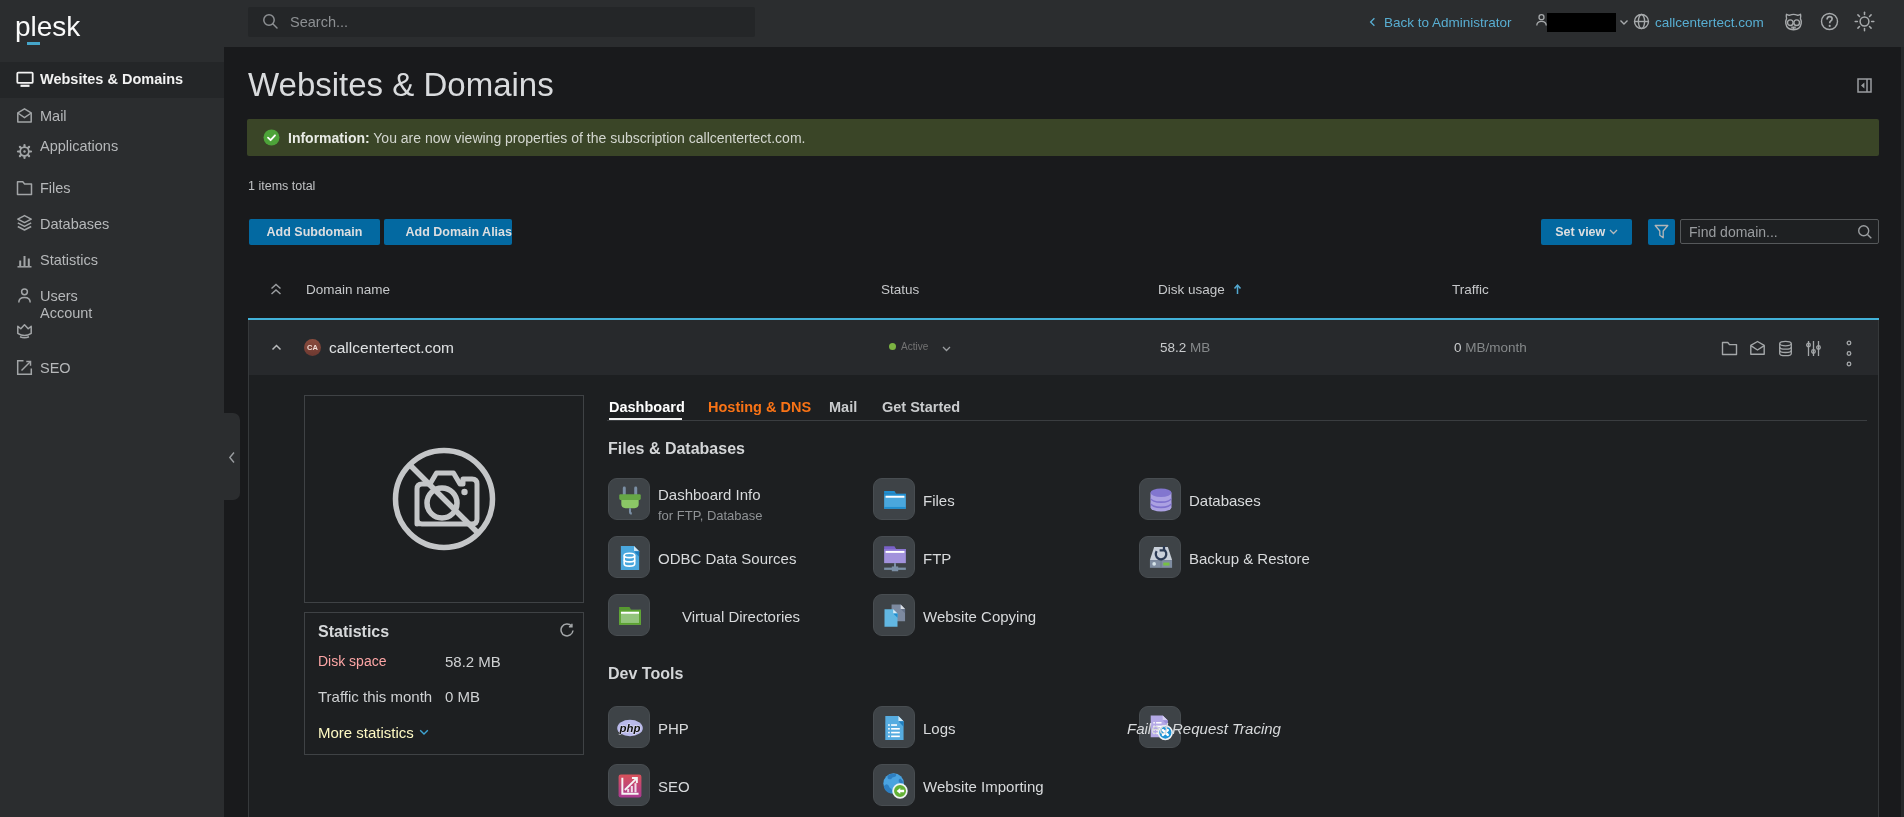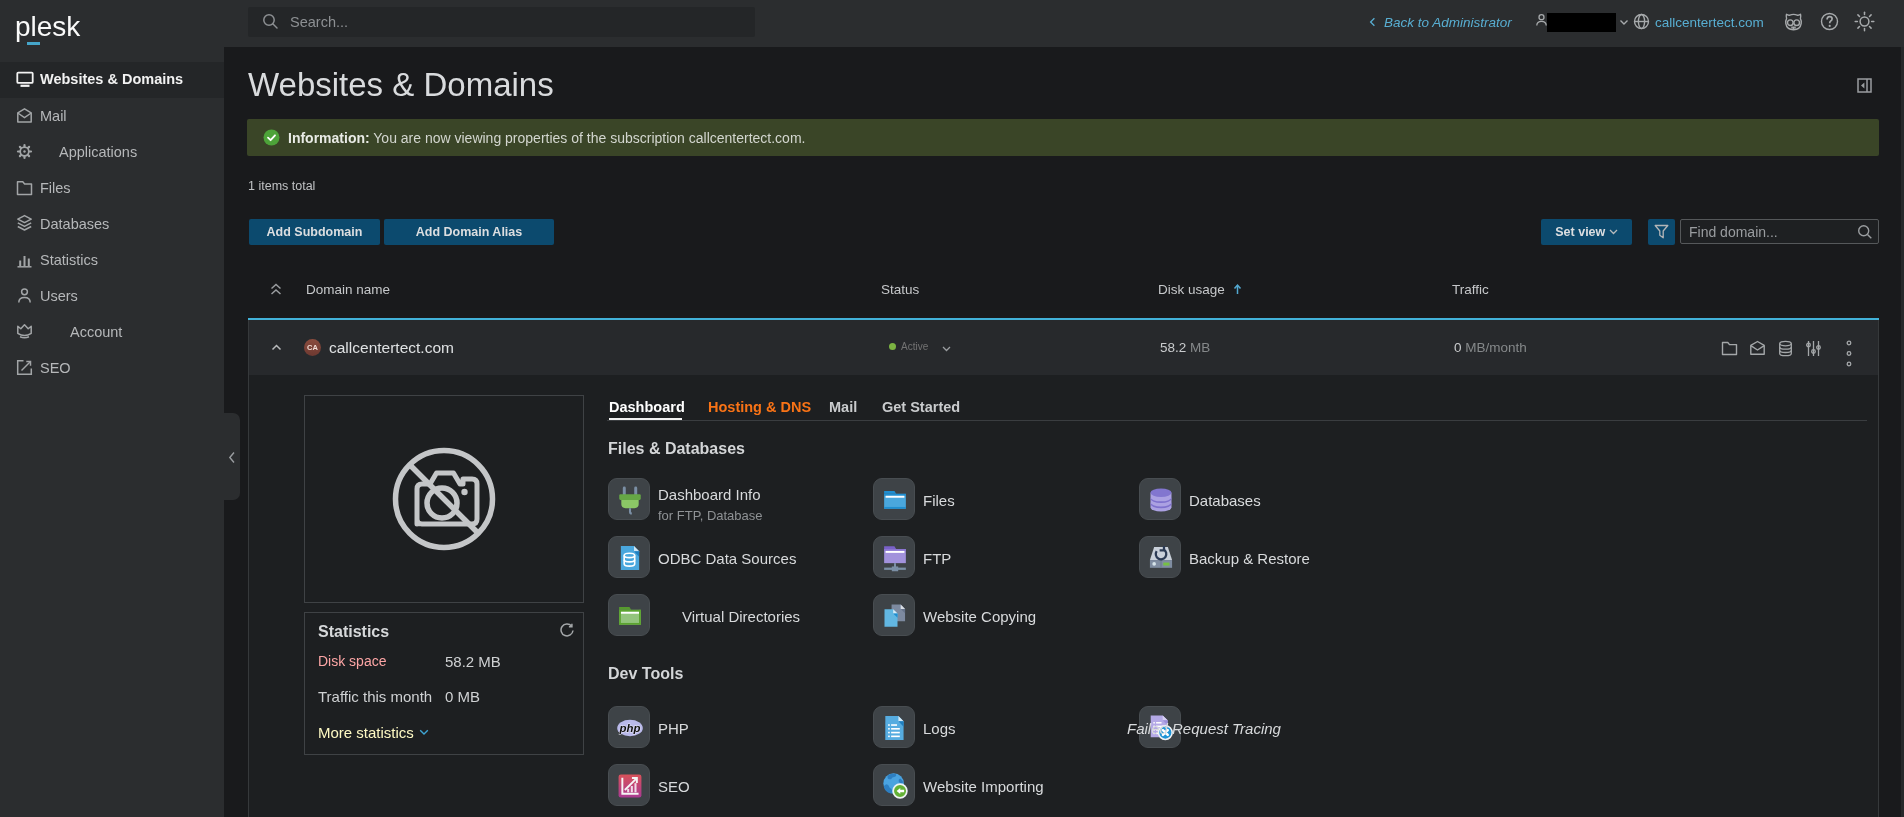--- a/index.html
+++ b/index.html
@@ -23,21 +23,21 @@
 <div class="abs" style="left:248px;top:7px;width:507px;height:30px;background:#242628;border-radius:2px;"></div>
 <svg class="abs" style="left:262px;top:13px;" width="17" height="17" viewBox="0 0 17 17">
     <circle cx="7" cy="7" r="5.2" fill="none" stroke="#8d9093" stroke-width="1.5"></circle>
     <line x1="11" y1="11" x2="15" y2="15" stroke="#8d9093" stroke-width="1.5" stroke-linecap="round"></line>
   </svg>
 <div class="abs" style="left:290px;top:14px;font-size:14.5px;color:#8d9093;">Search...</div>
 
 <svg class="abs" style="left:1369px;top:17px;" width="7" height="10" viewBox="0 0 7 10">
     <polyline points="5.4,1.2 1.6,5 5.4,8.8" fill="none" stroke="#58aed2" stroke-width="1.3"></polyline>
   </svg>
-<div class="abs" style="left:1384px;top:15px;font-size:13.5px;color:#58aed2;font-style:italic;">Back to Administrator</div>
+<div class="abs" style="left:1384px;top:15px;font-size:13.5px;color:#58aed2;">Back to Administrator</div>
 <svg class="abs" style="left:1535px;top:13px;" width="13" height="14" viewBox="0 0 13 14">
     <circle cx="6.5" cy="4.2" r="2.5" fill="none" stroke="#a7aaac" stroke-width="1.3"></circle>
     <path d="M1.8 12.6 q0-4.2 4.7-4.2 t4.7 4.2" fill="none" stroke="#a7aaac" stroke-width="1.3"></path>
   </svg>
 <div class="abs" style="left:1547px;top:13px;width:69px;height:19px;background:#000;"></div>
 <svg class="abs" style="left:1619px;top:19px;" width="10" height="7" viewBox="0 0 10 7">
     <polyline points="1.5,1.5 5,5 8.5,1.5" fill="none" stroke="#a7aaac" stroke-width="1.4"></polyline>
   </svg>
 <svg class="abs" style="left:1633px;top:13px;" width="17" height="17" viewBox="0 0 17 17">
     <circle cx="8.5" cy="8.5" r="7" fill="none" stroke="#a7aaac" stroke-width="1.4"></circle>
@@ -104,21 +104,21 @@
       <line x1="2" y1="8.5" x2="3.6" y2="8.5"></line>
       <line x1="13.4" y1="8.5" x2="15" y2="8.5"></line>
       <line x1="3.9" y1="3.9" x2="5" y2="5"></line>
       <line x1="12" y1="12" x2="13.1" y2="13.1"></line>
       <line x1="3.9" y1="13.1" x2="5" y2="12"></line>
       <line x1="12" y1="5" x2="13.1" y2="3.9"></line>
     </g>
     <circle cx="8.5" cy="8.5" r="4.3" fill="none" stroke="#a2a5a7" stroke-width="1.7"></circle>
     <circle cx="8.5" cy="8.5" r="1.2" fill="#a2a5a7"></circle>
   </svg>
-<div class="nav-item" style="top:144px;margin-left:19px;">Applications</div>
+<div class="nav-item" style="top:138px;">Applications</div>
 
 <svg class="nav-ic" style="top:180px;" width="17" height="16" viewBox="0 0 17 16">
     <path d="M1.5 14.5 V1.8 H6.8 L8.6 4 H15.5 V14.5 Z" fill="none" stroke="#a2a5a7" stroke-width="1.5" stroke-linejoin="round"></path>
   </svg>
 <div class="nav-item" style="top:180px;">Files</div>
 
 <svg class="nav-ic" style="top:214px;" width="17" height="18" viewBox="0 0 17 18">
     <path d="M8.5 1.6 L15.2 5.1 8.5 8.6 1.8 5.1 Z" fill="none" stroke="#a2a5a7" stroke-width="1.5" stroke-linejoin="round"></path>
     <path d="M1.8 8.9 L8.5 12.4 15.2 8.9" fill="none" stroke="#a2a5a7" stroke-width="1.5" stroke-linejoin="round"></path>
     <path d="M1.8 12.5 L8.5 16 15.2 12.5" fill="none" stroke="#a2a5a7" stroke-width="1.5" stroke-linejoin="round"></path>
@@ -138,21 +138,21 @@
 <svg class="nav-ic" style="top:287px;" width="17" height="17" viewBox="0 0 17 17">
     <circle cx="8.5" cy="4.8" r="2.9" fill="none" stroke="#a2a5a7" stroke-width="1.5"></circle>
     <path d="M2.8 15.6 q0-5.2 5.7-5.2 t5.7 5.2" fill="none" stroke="#a2a5a7" stroke-width="1.5"></path>
   </svg>
 <div class="nav-item" style="top:288px;">Users</div>
 
 <svg class="nav-ic" style="top:323px;" width="17" height="16" viewBox="0 0 17 16">
     <path d="M1.8 3.2 L4.8 5.8 8.5 1.8 12.2 5.8 15.2 3.2 V10.4 Q12 12.6 8.5 12.6 T1.8 10.4 Z" fill="none" stroke="#a2a5a7" stroke-width="1.5" stroke-linejoin="round"></path>
     <path d="M4 13.8 Q8.5 15.6 13 13.8" fill="none" stroke="#a2a5a7" stroke-width="1.5"></path>
   </svg>
-<div class="nav-item" style="top:324px;margin-left:30px;">Account</div>
+<div class="nav-item" style="top:305px;">Account</div>
 
 <svg class="nav-ic" style="top:359px;" width="17" height="17" viewBox="0 0 17 17">
     <polyline points="15.3,9.5 15.3,15.3 1.7,15.3 1.7,1.7 7.5,1.7" fill="none" stroke="#a2a5a7" stroke-width="1.5"></polyline>
     <line x1="5.5" y1="11.5" x2="14" y2="3" stroke="#a2a5a7" stroke-width="1.5"></line>
     <polyline points="10.3,2.5 14.5,2.5 14.5,6.7" fill="none" stroke="#a2a5a7" stroke-width="1.5"></polyline>
   </svg>
 <div class="nav-item" style="top:360px;">SEO</div>
 
 <div class="abs" style="left:248px;top:66px;font-size:33px;color:#d9dbdd;">Websites &amp; Domains</div>
 
@@ -165,24 +165,24 @@
 <div class="abs" style="left:247px;top:119px;width:1632px;height:37px;background:#3a4527;border-radius:2px;"></div>
 <svg class="abs" style="left:263px;top:129px;" width="17" height="17" viewBox="0 0 17 17">
     <circle cx="8.5" cy="8.5" r="8" fill="#4da339"></circle>
     <polyline points="5,8.7 7.6,11.2 12,6.3" fill="none" stroke="#fff" stroke-width="1.8" stroke-linecap="round" stroke-linejoin="round"></polyline>
   </svg>
 <div class="abs" style="left:288px;top:130px;font-size:14px;color:#d3d6cf;"><b style="color:#e9ebe6;">Information:</b> You are now viewing properties of the subscription callcentertect.com.</div>
 
 <div class="abs" style="left:248px;top:179px;font-size:12.5px;color:#c0c2c4;">1 items total</div>
 
 <style>
- .btn { position:absolute; top:219px; height:26px; background:#0c4a6e; border-radius:2px; color:#dcdee0; font-size:12.5px; font-weight:bold; text-align:center; line-height:26px; }
+ .btn { position:absolute; top:219px; height:26px; background:#0369a1; border-radius:2px; color:#dcdee0; font-size:12.5px; font-weight:bold; text-align:center; line-height:26px; }
 </style>
 <div class="btn" style="left:249px;width:131px;">Add Subdomain</div>
-<div class="btn" style="left:384px;width:170px;">Add Domain Alias</div>
+<div class="btn" style="left:384px;width:128px;text-align:right;">Add Domain Alias</div>
 <div class="btn" style="left:1541px;width:91px;">Set view <svg width="9" height="6" viewBox="0 0 9 6" style="display:inline-block;vertical-align:1px;">
       <polyline points="1,1 4.5,4.5 8,1" fill="none" stroke="#b8babc" stroke-width="1.3"></polyline>
     </svg></div>
 <div class="btn" style="left:1648px;width:27px;"></div>
 <svg class="abs" style="left:1654px;top:224px;" width="15" height="16" viewBox="0 0 15 16">
     <path d="M1.2 1.5 H13.8 L9.2 7 V13.8 L5.8 11.3 V7 Z" fill="none" stroke="#b4b6b8" stroke-width="1.3" stroke-linejoin="round"></path>
   </svg>
 <div class="abs" style="left:1680px;top:219px;width:199px;height:25px;background:#1e2022;border:1px solid #55585a;border-radius:2px;"></div>
 <div class="abs" style="left:1689px;top:224px;font-size:14px;color:#9a9da0;">Find domain...</div>
 <svg class="abs" style="left:1857px;top:224px;" width="16" height="16" viewBox="0 0 16 16">

